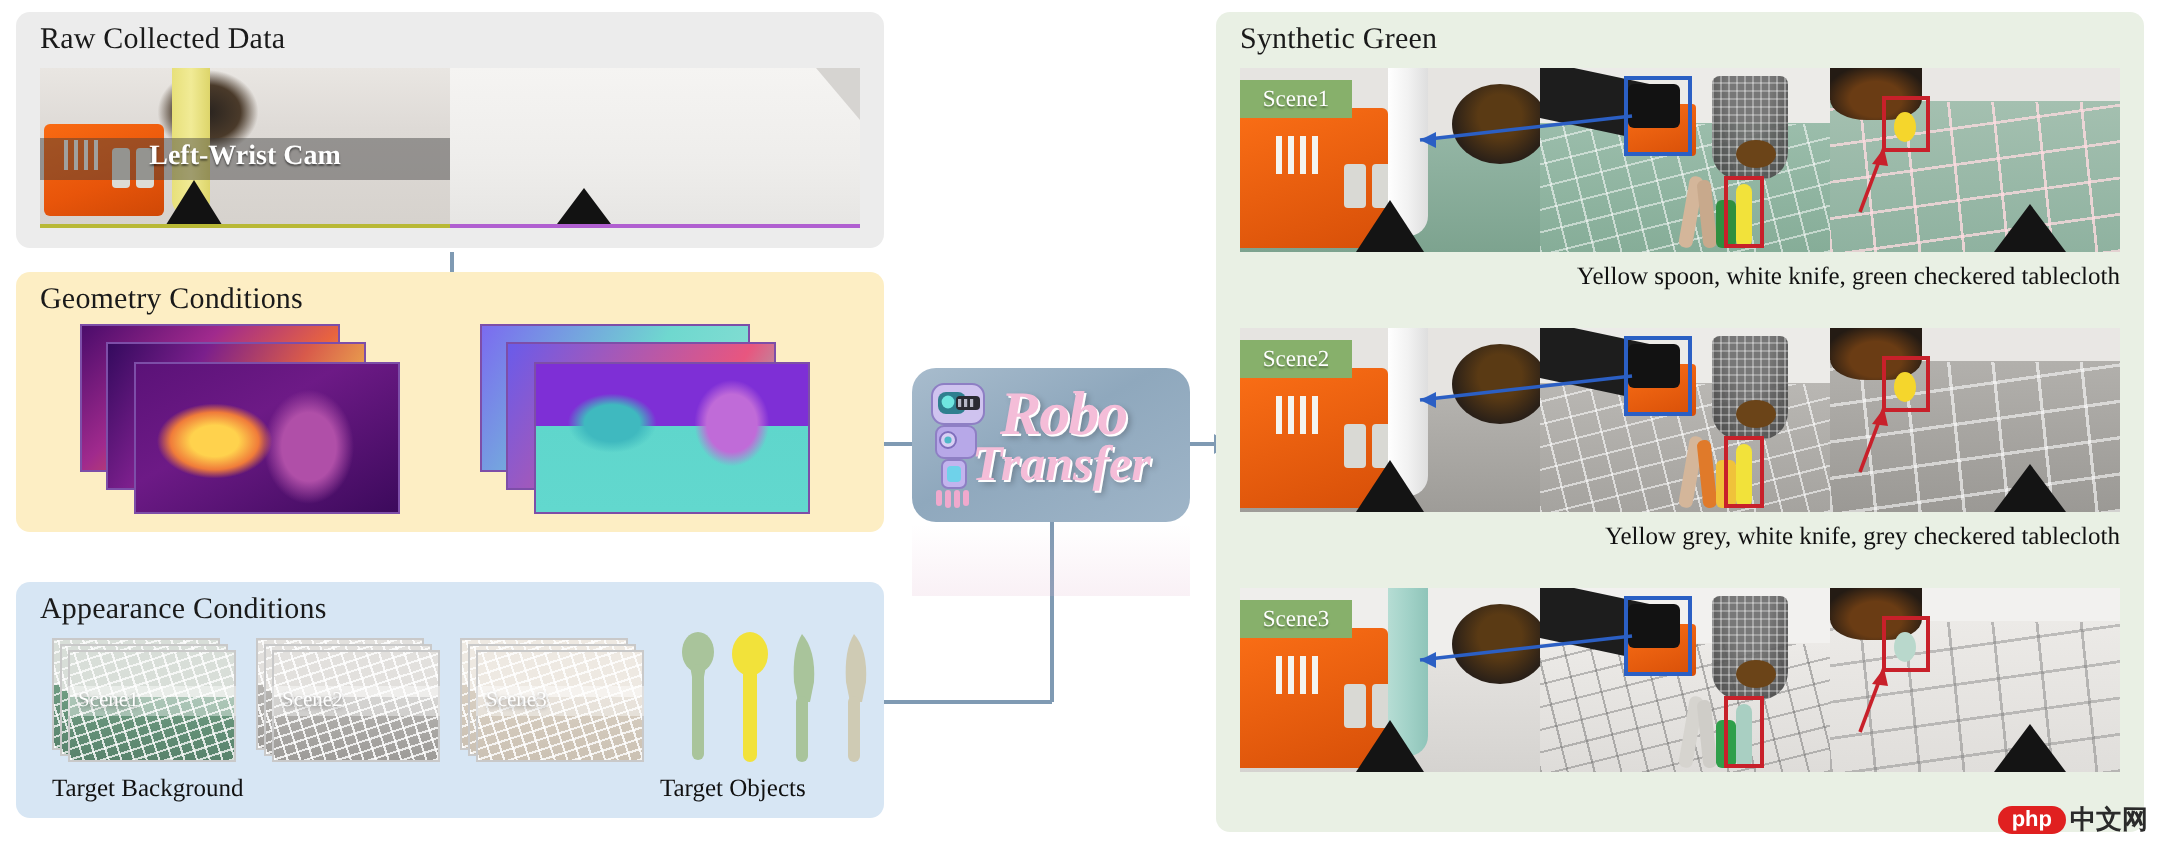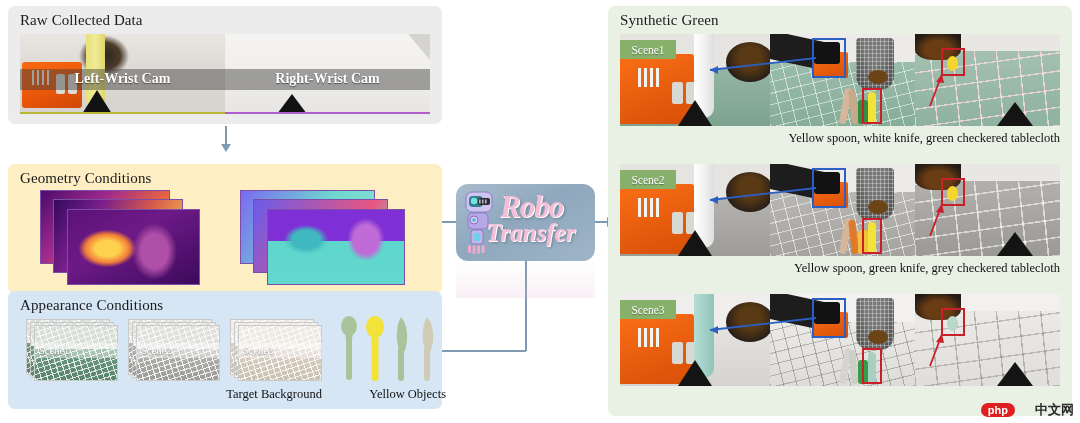--- a/index.html
+++ b/index.html
@@ -79,21 +79,21 @@
     background:repeating-linear-gradient(90deg,rgba(255,255,255,.35) 0 1px,transparent 1px 4px),
                repeating-linear-gradient(0deg,rgba(255,255,255,.3) 0 1px,transparent 1px 4px);}
   .green-utensil {
     position:absolute; width:4px; height:26px; background:#9fc29a; border-radius:2px;
   }
 
   
   #cam-right { background: linear-gradient(to bottom,#f5f4f2 0%,#eeedeb 60%,#e6e5e3 100%); }
 
   
-  #geo-panel { left: 8px; top: 164px; width: 434px; height: 130px; background: #fdeec4; }
+  #geo-panel { left: 8px; top: 136px; width: 434px; height: 130px; background: #fdeec4; }
   .img-stack { position: absolute; }
   .img-stack .layer { position: absolute; border: 1px solid #7d4ea8; }
 
   .depth-a { background: linear-gradient(135deg,#4b0c6b 0%, #a02a8d 35%, #e8643f 65%, #f7e04a 100%); }
   .depth-b { background: linear-gradient(120deg,#340a5e 0%, #7b1f8c 30%, #d85a4b 60%, #f9e24f 100%); }
   .depth-c {
     background:
       radial-gradient(ellipse 40px 26px at 30% 52%, #ffd24d 0 30%, #f07c3a 55%, rgba(240,124,58,0) 72%),
       radial-gradient(ellipse 30px 38px at 66% 56%, #b04fa8 0 45%, rgba(176,79,168,0) 75%),
       linear-gradient(150deg,#5b1278 0%, #6d1a86 40%, #3c0a5c 100%);
@@ -127,21 +127,21 @@
   .grid-grey { background:
      repeating-linear-gradient(72deg,rgba(255,255,255,.85) 0 1px,transparent 1px 6px),
      repeating-linear-gradient(-18deg,rgba(255,255,255,.8) 0 1px,transparent 1px 5px),
      linear-gradient(to bottom,#e2e0dd 0 42%,#b6b4b1 42%,#9d9b98 100%); }
   .grid-beige { background:
      repeating-linear-gradient(72deg,rgba(255,255,255,.85) 0 1px,transparent 1px 6px),
      repeating-linear-gradient(-18deg,rgba(255,255,255,.8) 0 1px,transparent 1px 5px),
      linear-gradient(to bottom,#eee9e2 0 42%,#d8cfc2 42%,#cbc1b3 100%); }
   .caption {
     position: absolute; font-size: 12.5px; color: #111;
-    font-family: "Liberation Serif", serif; text-align: right;
+    font-family: "Liberation Serif", serif; text-align: left;
   }
   .utensils { position: absolute; left: 330px; top: 24px; width: 104px; height: 70px; }
 
   
   #logo-box {
     position: absolute; left: 456px; top: 184px; width: 139px; height: 77px;
     background: linear-gradient(150deg,#a8bccd 0%, #8fa8bd 45%, #9fb5c8 100%);
     border-radius: 12px; overflow: hidden;
   }
   #logo-reflection {
@@ -192,21 +192,21 @@
   }
   .arrow-right {
     position: absolute; width: 0; height: 0;
     border-top: 5px solid transparent; border-bottom: 5px solid transparent;
     border-left: 8px solid #7f9ab3;
   }
 
   
   #watermark {
     position: absolute; right: 6px; bottom: 4px;
-    display: flex; align-items: center; gap: 20px;
+    display: flex; align-items: center; gap: 2px;
   }
   #wm-badge {
     background: #e02020; color: #fff; font-weight: bold;
     font-size: 11px; padding: 1px 7px; border-radius: 9px;
     font-family: "Liberation Sans", sans-serif;
   }
   #wm-text { font-size: 13px; color: #2a2a2a; font-weight: bold; font-family: "DejaVu Sans", sans-serif; }
 </style>
 </head>
 <body>
@@ -231,21 +231,20 @@
         <div class="yellow-blade"></div>
         <div class="black-wedge" style="left:62px"></div>
         <div class="cam-label">Left-Wrist Cam</div>
         <div class="cam-underline" style="background:#b8b835"></div>
       </div>
 
 
       <div class="cam" id="cam-right">
         <div class="black-wedge" style="left:52px;border-bottom-width:20px"></div>
         <div style="position:absolute;right:0;top:0;width:22px;height:26px;background:#d6d4d1;clip-path:polygon(100% 0,0 0,100% 100%)"></div>
-        <div class="cam-label">Right-Wrist Cam</div>
         <div class="cam-underline" style="background:#b05fd0"></div>
       </div>
 
     </div>
   </div>
 
   <div class="conn conn-v" style="left:225px;top:126px;height:20px"></div>
   <div class="arrow-down" style="left:221px;top:144px"></div>
 
   <div class="panel" id="geo-panel">
@@ -304,21 +303,21 @@
         <g>
           <path d="M63 2 q7 8 6 24 l-2 10 h-6 l-2-10 q-1-16 4-24 z" fill="#a9c49b"></path>
           <rect x="60" y="33" width="6" height="33" rx="3" fill="#a9c49b"></rect>
         </g>
         <g>
           <path d="M89 2 q7 8 6 24 l-2 10 h-6 l-2-10 q-1-16 4-24 z" fill="#cfcbb4"></path>
           <rect x="86" y="33" width="6" height="33" rx="3" fill="#cfcbb4"></rect>
         </g>
       </svg>
     </div>
-    <div class="caption" style="left:322px;top:96px;width:116px">Yellow Objects</div>
+    <div class="caption" style="left:322px;top:96px;width:116px">Target Objects</div>
   </div>
 
   <div class="conn conn-h" style="left:442px;top:221px;width:16px"></div>
   <div class="conn conn-h" style="left:442px;top:350px;width:84px"></div>
   <div class="conn conn-v" style="left:525px;top:261px;height:90px"></div>
   <div class="conn conn-h" style="left:595px;top:221px;width:16px"></div>
   <div class="arrow-right" style="left:607px;top:217px"></div>
 
   <div id="logo-box">
     <svg class="robot" viewBox="0 0 38 66">
@@ -443,21 +442,21 @@
           <div class="box-red" style="left:26px;top:14px;width:24px;height:28px"></div>
           <div style="position:absolute;left:82px;bottom:0;border-left:18px solid transparent;border-right:18px solid transparent;border-bottom:24px solid #141414"></div>
         </div>
         <svg style="position:absolute;left:0;top:0;width:440px;height:92px;pointer-events:none">
           <line x1="196" y1="24" x2="90" y2="36" stroke="#2b5fc4" stroke-width="1.8"></line>
           <polygon points="90,36 98,32 98,40" fill="#2b5fc4"></polygon>
           <line x1="310" y1="72" x2="322" y2="40" stroke="#c8202a" stroke-width="1.8"></line>
           <polygon points="322,40 316,48 324,49" fill="#c8202a"></polygon>
         </svg>
       </div>
-      <div class="syn-cap">Yellow spoon, green knife, grey checkered tablecloth</div>
+      <div class="syn-cap">Yellow grey, white knife, grey checkered tablecloth</div>
     </div>
 
     <div class="syn-row" style="top:288px">
       <div class="syn-img">
         <div class="scene-badge">Scene3</div>
         <div class="syn-cell" style="width:150px;background:linear-gradient(to bottom,#efeeec 0 38%,#e4e2df 38%,#d5d3d0 100%)">
           <div style="position:absolute;left:-4px;top:20px;width:78px;height:70px;background:linear-gradient(160deg,#fb6f16,#d74f08);border-radius:3px"></div>
           <div style="position:absolute;left:18px;top:34px;width:26px;height:20px">
             <i style="position:absolute;left:0;width:2.5px;height:19px;background:#f4f4f0"></i>
             <i style="position:absolute;left:6px;width:2.5px;height:19px;background:#f4f4f0"></i>

